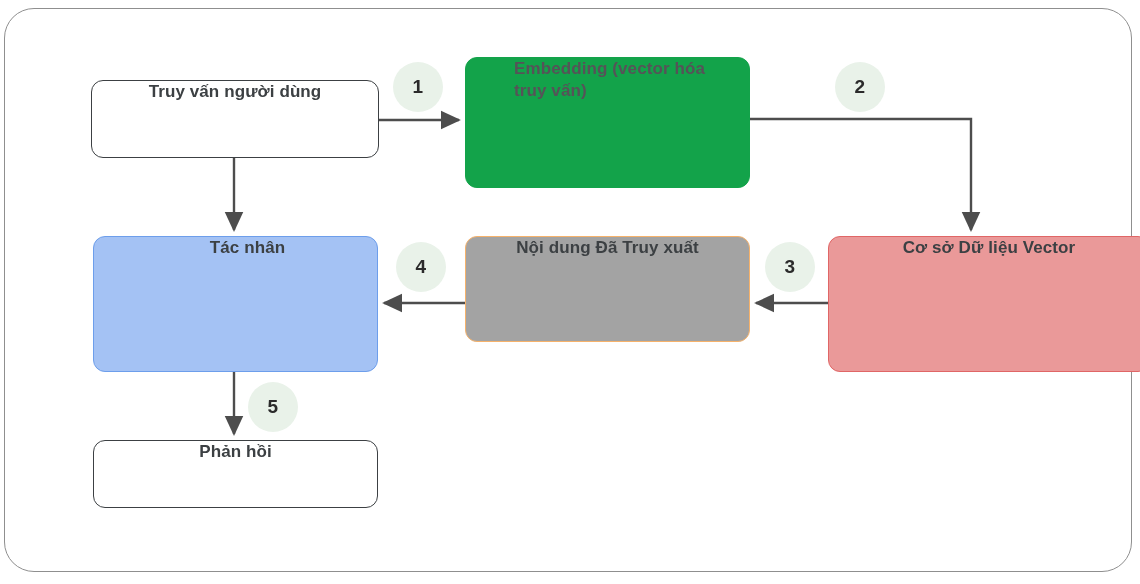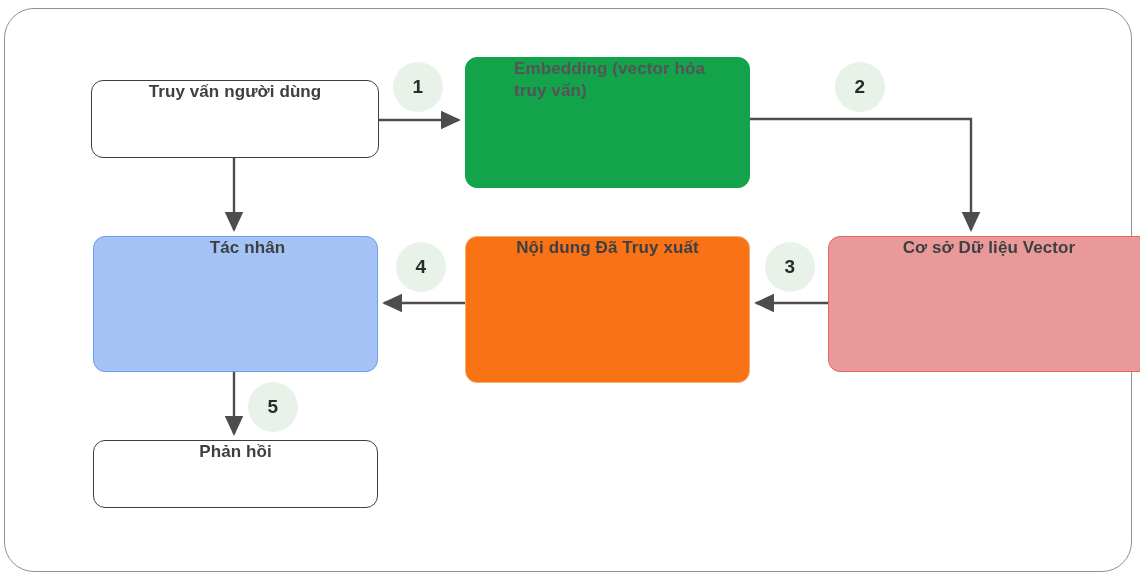--- a/index.html
+++ b/index.html
@@ -121,21 +121,21 @@
   </div>
 
   <div class="node tinted align-left" style="left:465px; top:57px; width:285px; height:131px; background:#13a34a; border-color:#13a34a; color:#565358;">
     <span class="node-label">Embedding (vector hóa truy vấn)</span>
   </div>
 
   <div class="node tinted" style="left:93px; top:236px; width:285px; height:136px; background:#a4c2f4; border-color:#6d9eeb;padding-left:24px;">
     <span class="node-label">Tác nhân</span>
   </div>
 
-  <div class="node tinted" style="left:465px; top:236px; width:285px; height:147px; background:#f97316; border-color:#f6b26b;">
+  <div class="node tinted" style="left:465px; top:236px; width:285px; height:106px; background:#a3a3a3; border-color:#f6b26b;">
     <span class="node-label">Nội dung Đã Truy xuất</span>
   </div>
 
   <div class="node tinted" style="left:828px; top:236px; width:322px; height:136px; background:#ea9999; border-color:#e06666;">
     <span class="node-label">Cơ sở Dữ liệu Vector</span>
   </div>
 
   <div class="node plain" style="left:93px; top:440px; width:285px; height:68px;">
     <span class="node-label">Phản hồi</span>
   </div>

